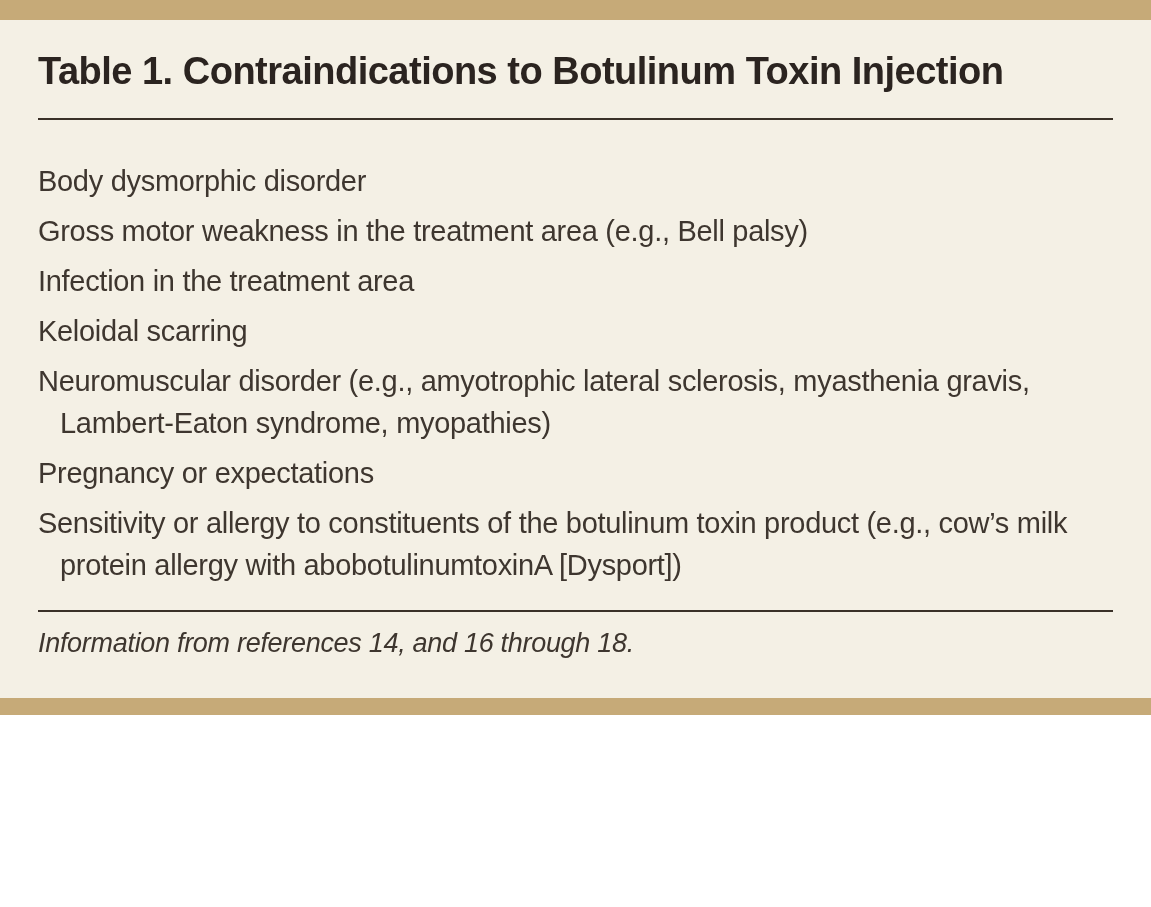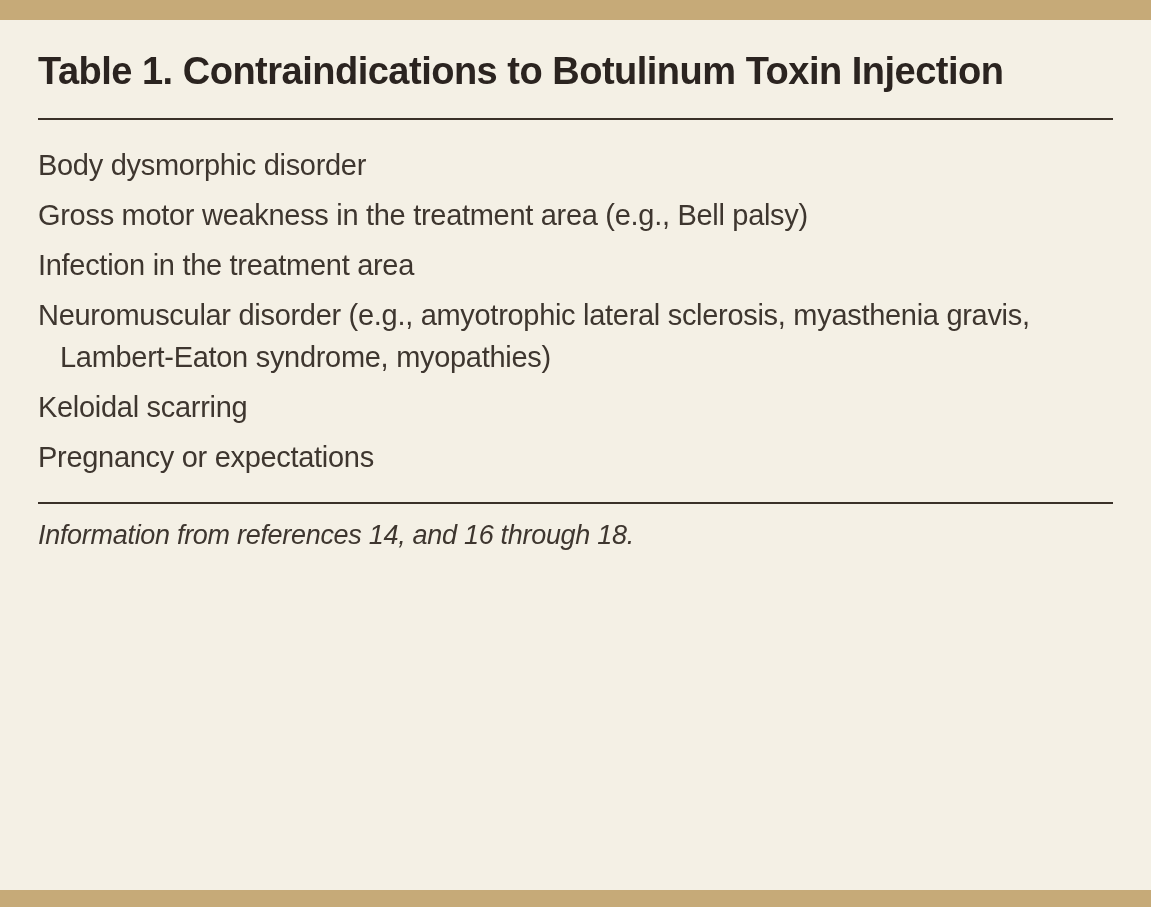--- a/index.html
+++ b/index.html
@@ -11,21 +11,21 @@
   }
   *{margin:0;padding:0;box-sizing:border-box;}
   html,body{width:1151px;height:907px;}
   body{
     font-family:"Liberation Sans", sans-serif;
     background:#ffffff;
   }
   .table-figure{
     position:relative;
     width:1151px;
-    height:907px;
+    height:715px;
     background:var(--bg);
     overflow:hidden;
   }
   .accent-bar{
     width:100%;
     height:20px;
     background:var(--bar);
   }
   .accent-bar.top{position:absolute;top:0;left:0;}
   .accent-bar.bottom{position:absolute;bottom:0;left:0;height:17px;}
@@ -41,21 +41,21 @@
   }
   .rule{
     border:none;
     height:2px;
     background:var(--rule);
     margin:0;
   }
   .rule.top-rule{margin-top:24px;}
   .rule.bottom-rule{margin-top:24px;}
   .items{
-    margin-top:24px;
+    margin-top:40px;
   }
   .list-item{
     font-size:29px;
     color:var(--text);
     line-height:42px;
     letter-spacing:-0.3px;
     margin-bottom:8px;
     padding-left:22px;
     text-indent:-22px;
   }
@@ -75,23 +75,24 @@
 
   <div class="inner">
     <h1 class="table-title">Table 1. Contraindications to Botulinum Toxin Injection</h1>
 
     <hr class="rule top-rule">
 
     <div class="items">
         <div class="list-item">Body dysmorphic disorder</div>
         <div class="list-item">Gross motor weakness in the treatment area (e.g., Bell palsy)</div>
         <div class="list-item">Infection in the treatment area</div>
+        <div class="list-item">Keloidal scarring</div>
         <div class="list-item">Neuromuscular disorder (e.g., amyotrophic lateral sclerosis, myasthenia gravis, Lambert-Eaton syndrome, myopathies)</div>
-        <div class="list-item">Keloidal scarring</div>
         <div class="list-item">Pregnancy or expectations</div>
+        <div class="list-item">Sensitivity or allergy to constituents of the botulinum toxin product (e.g., cow’s milk protein allergy with abobotulinumtoxinA [Dysport])</div>
       </div>
 
     <hr class="rule bottom-rule">
 
     <p class="footnote">Information from references 14, and 16 through 18.</p>
   </div>
 
   <div class="accent-bar bottom"></div>
 </div>
 

